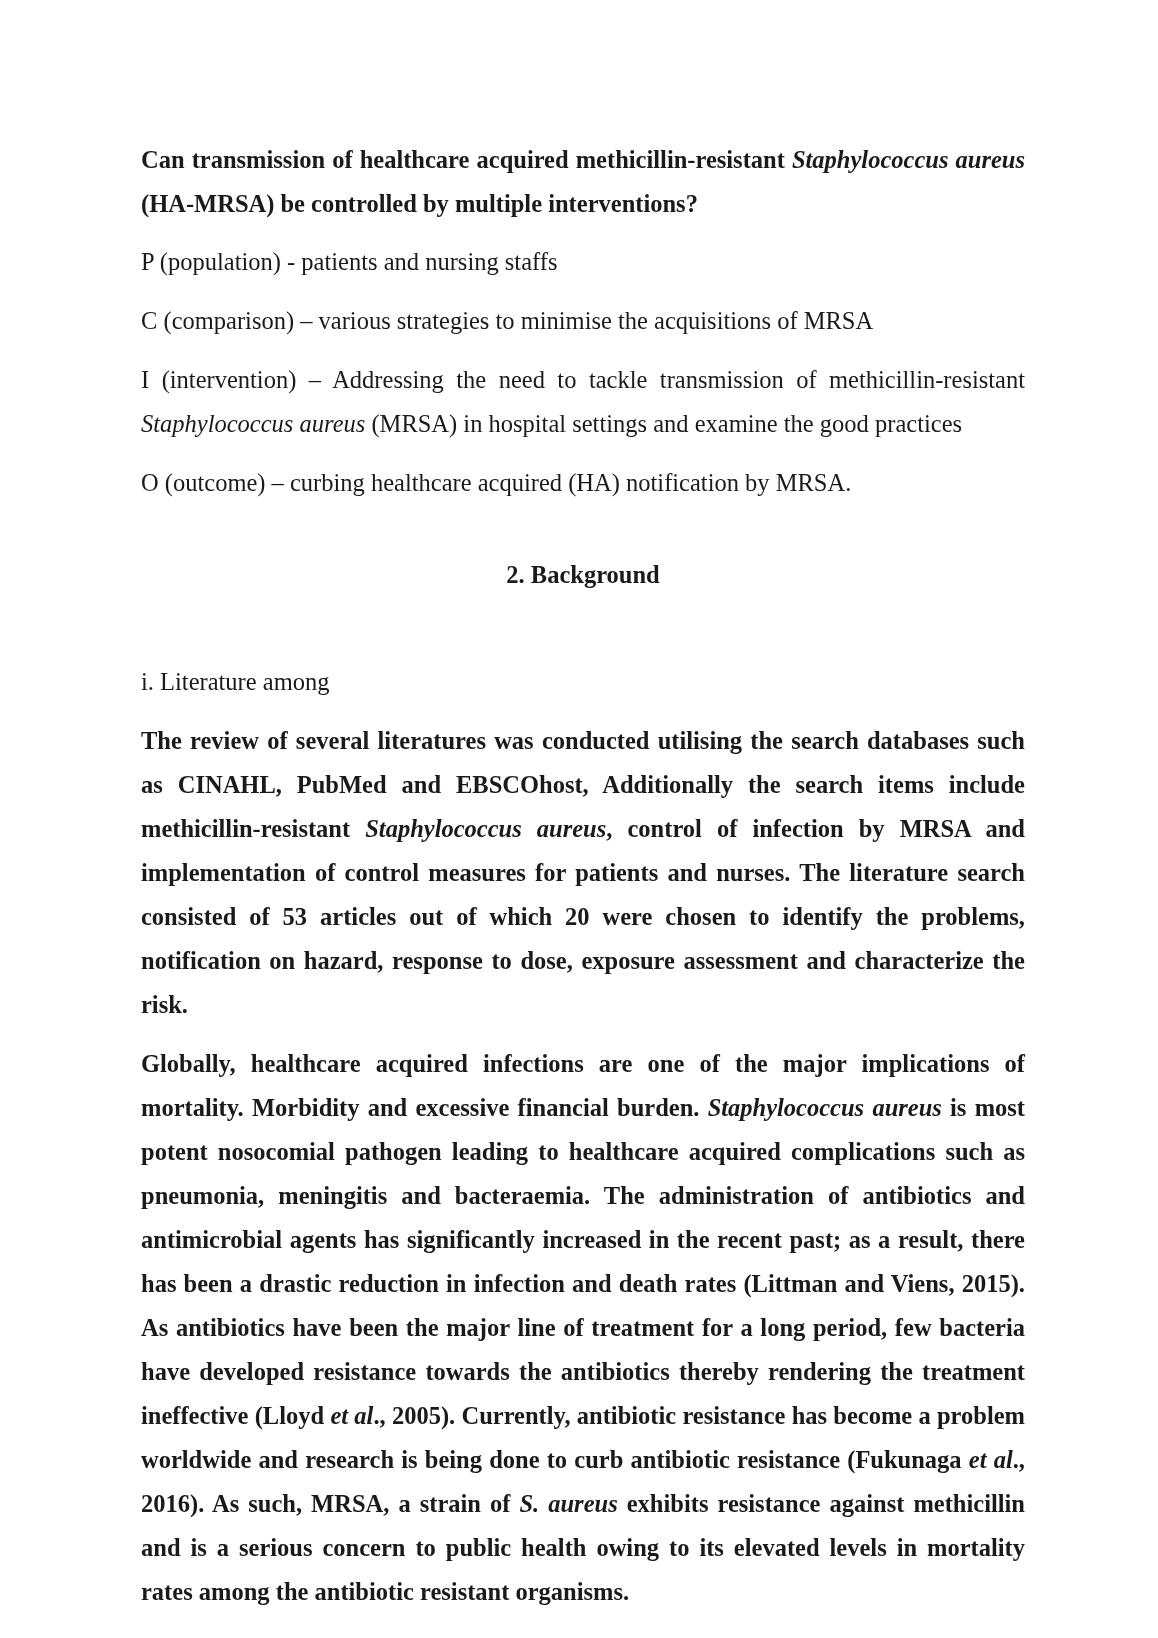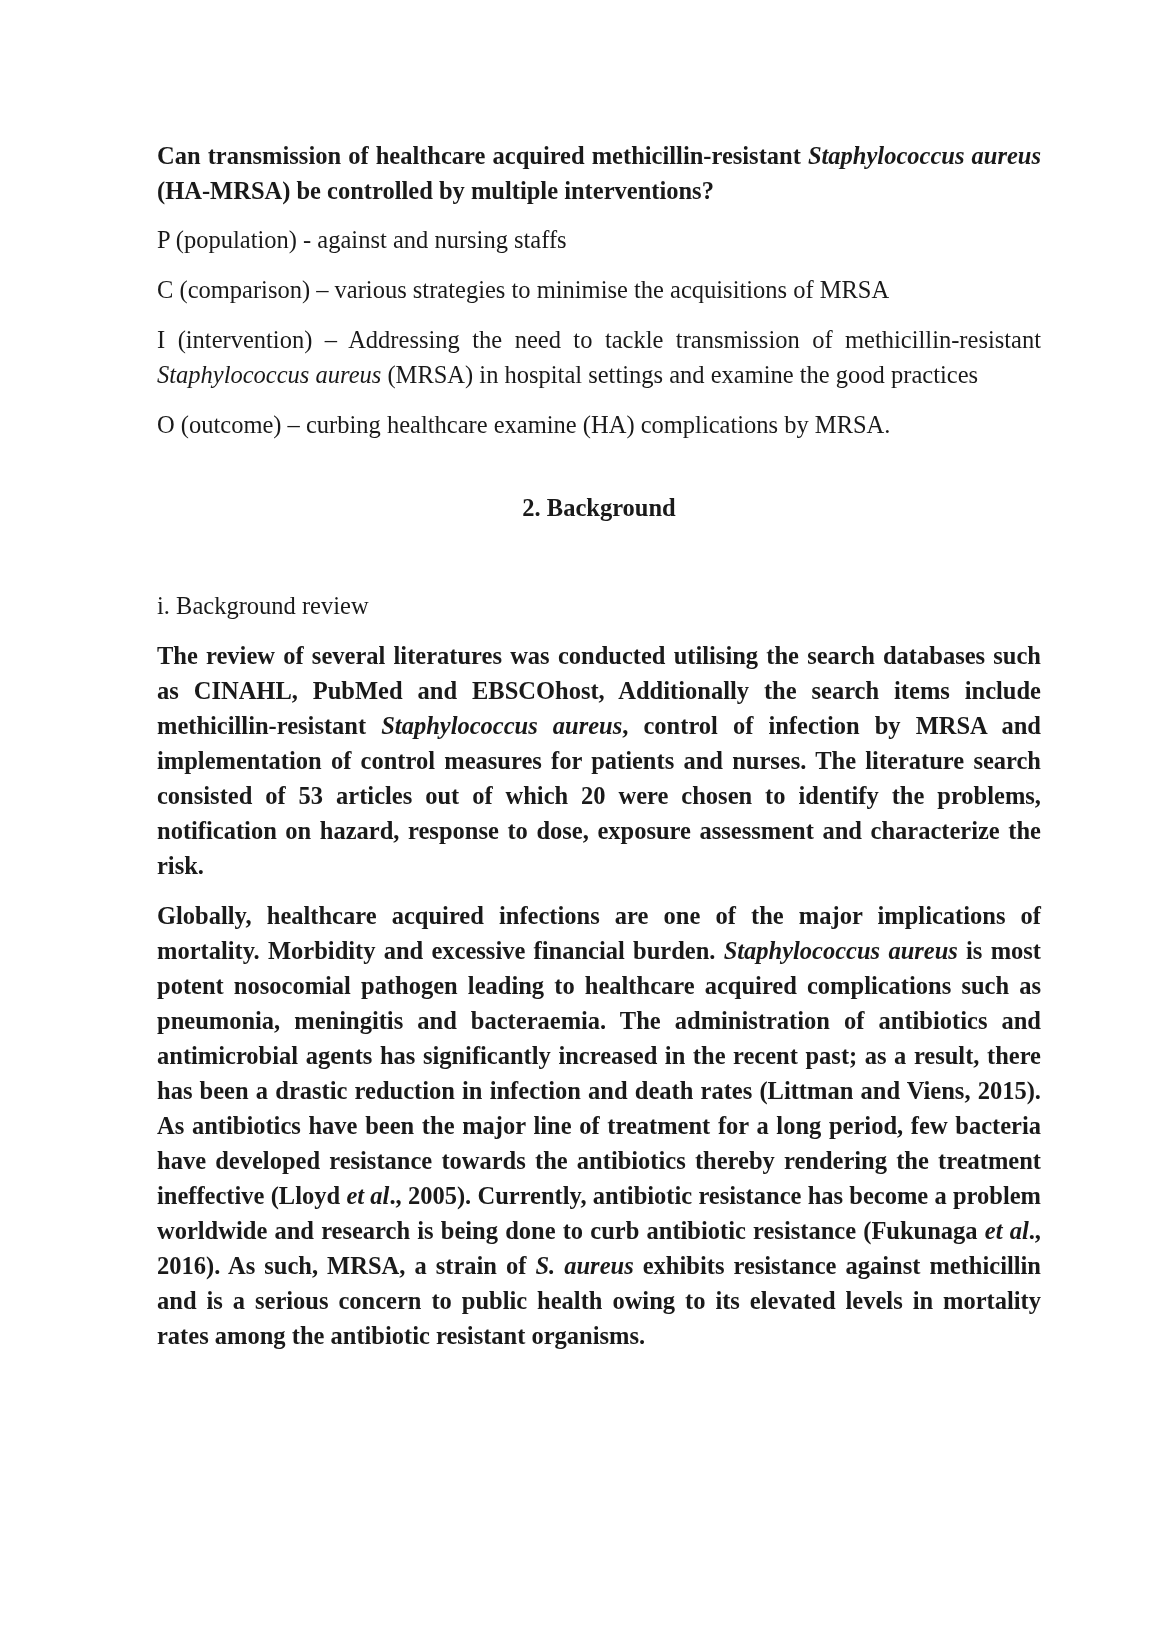--- a/index.html
+++ b/index.html
@@ -4,42 +4,41 @@
 <style>
   html, body { margin: 0; padding: 0; background: #ffffff; }
   body { width: 1158px; height: 1638px; position: relative; overflow: hidden; }
   .page {
     position: absolute;
     left: 141px;
     top: 138px;
     width: 884px;
     font-family: "Liberation Serif", "DejaVu Serif", serif;
     font-size: 24.5px;
-    line-height: 35px;
+    line-height: 44px;
     color: #1a1a1a;
-    margin-left: 16px;
   }
   p { margin: 0; text-align: justify; }
   .title { font-weight: bold; text-align: justify; margin-bottom: 14px; }
   .pico { margin-bottom: 15px; }
   .heading { font-weight: bold; margin-top: 48px; margin-bottom: 63px; text-align: center; }
   .subheading { margin-bottom: 15px; text-align: left; }
   .body-para { margin-bottom: 15px; font-weight: bold; }
   .left { text-align: left; }
   em { font-style: italic; }
 </style>
 </head>
 <body>
 
 <div class="page">
   <p class="title">Can transmission of healthcare acquired methicillin-resistant <em>Staphylococcus aureus</em> (HA-MRSA) be controlled by multiple interventions?</p>
 
-  <p class="pico left">P (population) - against and nursing staffs</p>
+  <p class="pico left">P (population) - patients and nursing staffs</p>
   <p class="pico left">C (comparison) – various strategies to minimise the acquisitions of MRSA</p>
   <p class="pico">I (intervention) – Addressing the need to tackle transmission of methicillin-resistant <em>Staphylococcus aureus</em> (MRSA) in hospital settings and examine the good practices</p>
-  <p class="pico left">O (outcome) – curbing healthcare examine (HA) complications by MRSA.</p>
+  <p class="pico left">O (outcome) – curbing healthcare acquired (HA) notification by MRSA.</p>
 
   <p class="heading">2. Background</p>
-  <p class="subheading">i. Background review</p>
+  <p class="subheading">i. Literature among</p>
 
   <p class="body-para">The review of several literatures was conducted utilising the search databases such as CINAHL, PubMed and EBSCOhost, Additionally the search items include methicillin-resistant <em>Staphylococcus aureus</em>, control of infection by MRSA and implementation of control measures for patients and nurses. The literature search consisted of 53 articles out of which 20 were chosen to identify the problems, notification on hazard, response to dose, exposure assessment and characterize the risk.</p>
   <p class="body-para">Globally, healthcare acquired infections are one of the major implications of mortality. Morbidity and excessive financial burden. <em>Staphylococcus aureus</em> is most potent nosocomial pathogen leading to healthcare acquired complications such as pneumonia, meningitis and bacteraemia. The administration of antibiotics and antimicrobial agents has significantly increased in the recent past; as a result, there has been a drastic reduction in infection and death rates (Littman and Viens, 2015). As antibiotics have been the major line of treatment for a long period, few bacteria have developed resistance towards the antibiotics thereby rendering the treatment ineffective (Lloyd <em>et al</em>., 2005). Currently, antibiotic resistance has become a problem worldwide and research is being done to curb antibiotic resistance (Fukunaga <em>et al</em>., 2016). As such, MRSA, a strain of <em>S. aureus</em> exhibits resistance against methicillin and is a serious concern to public health owing to its elevated levels in mortality rates among the antibiotic resistant organisms.</p>
 </div>
 
 </body></html>

